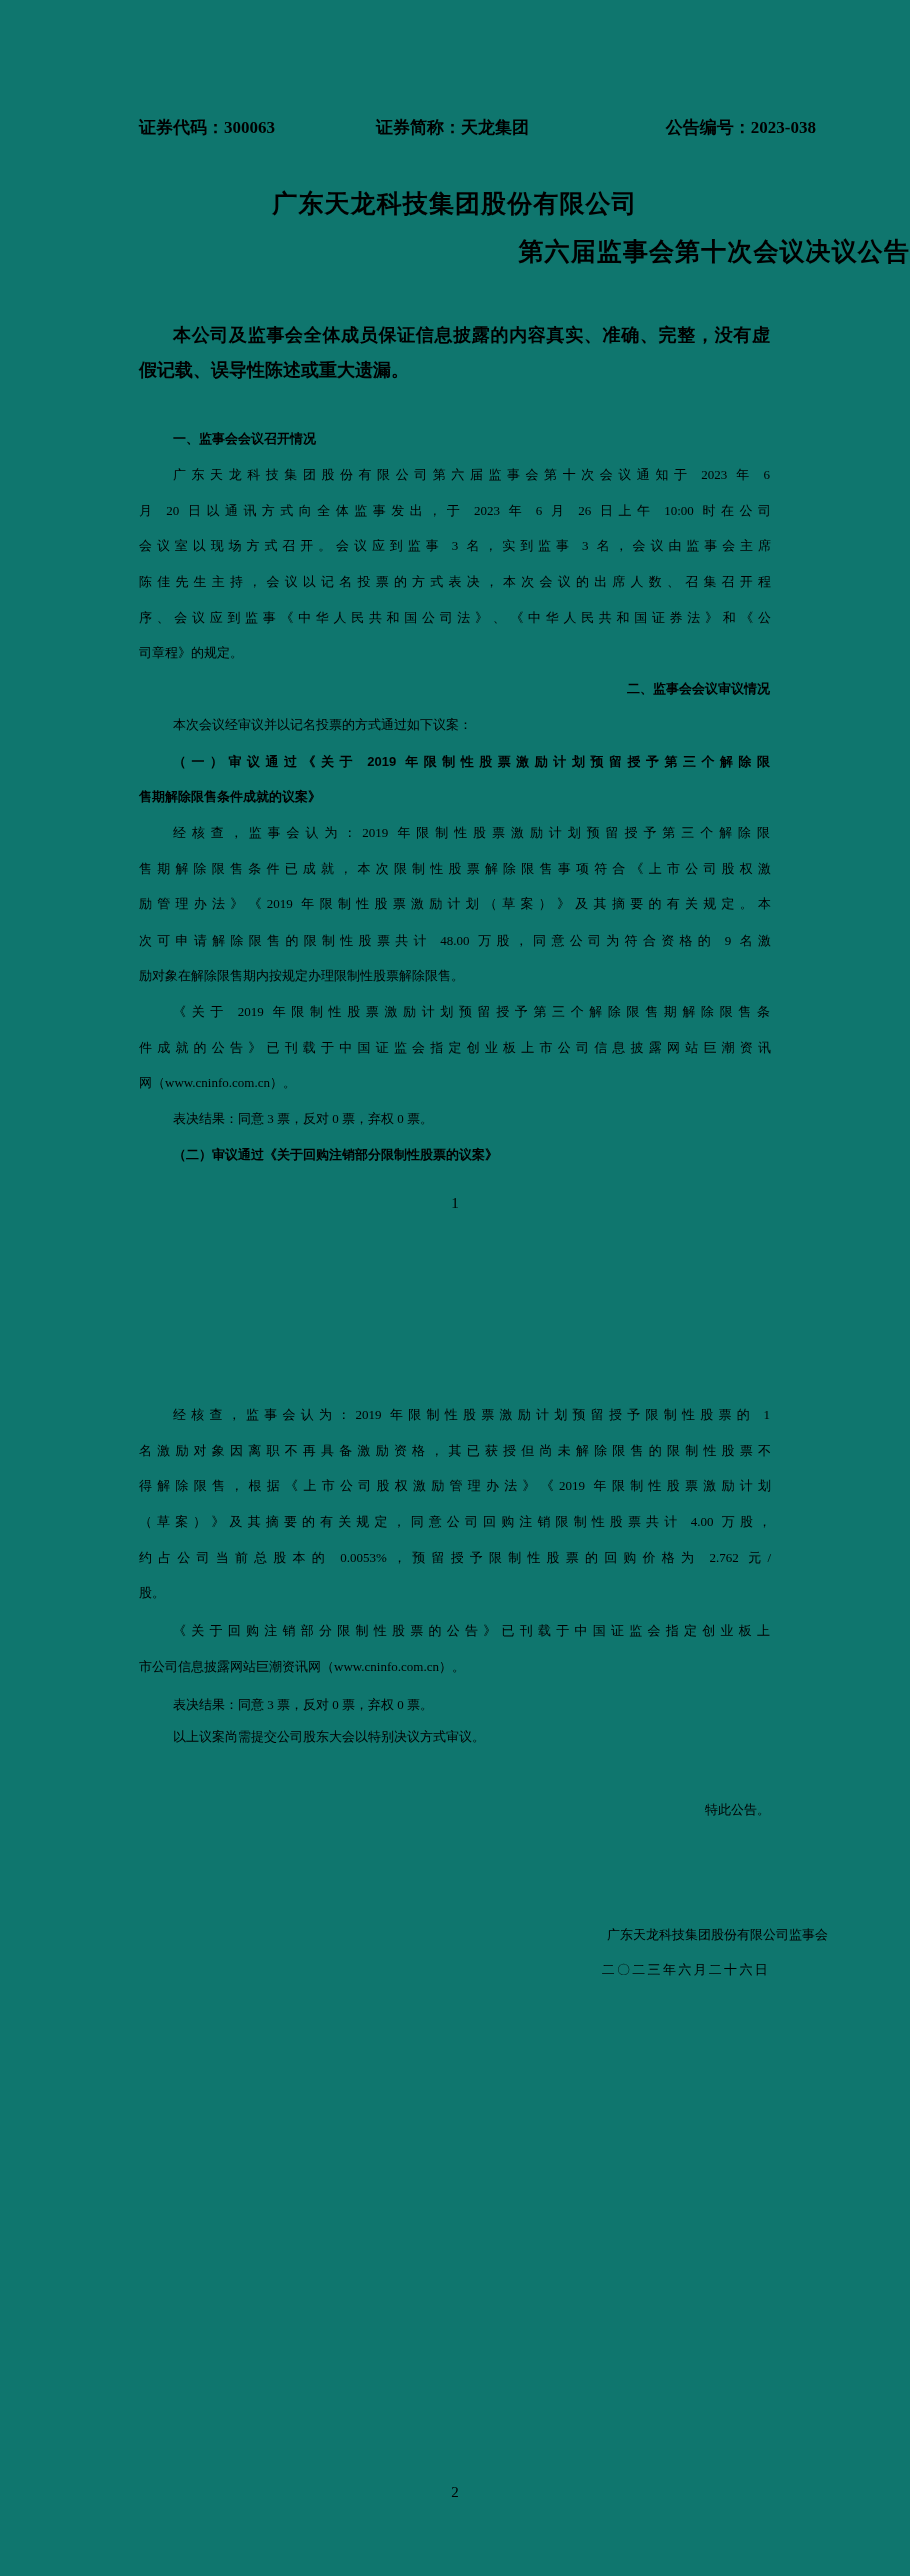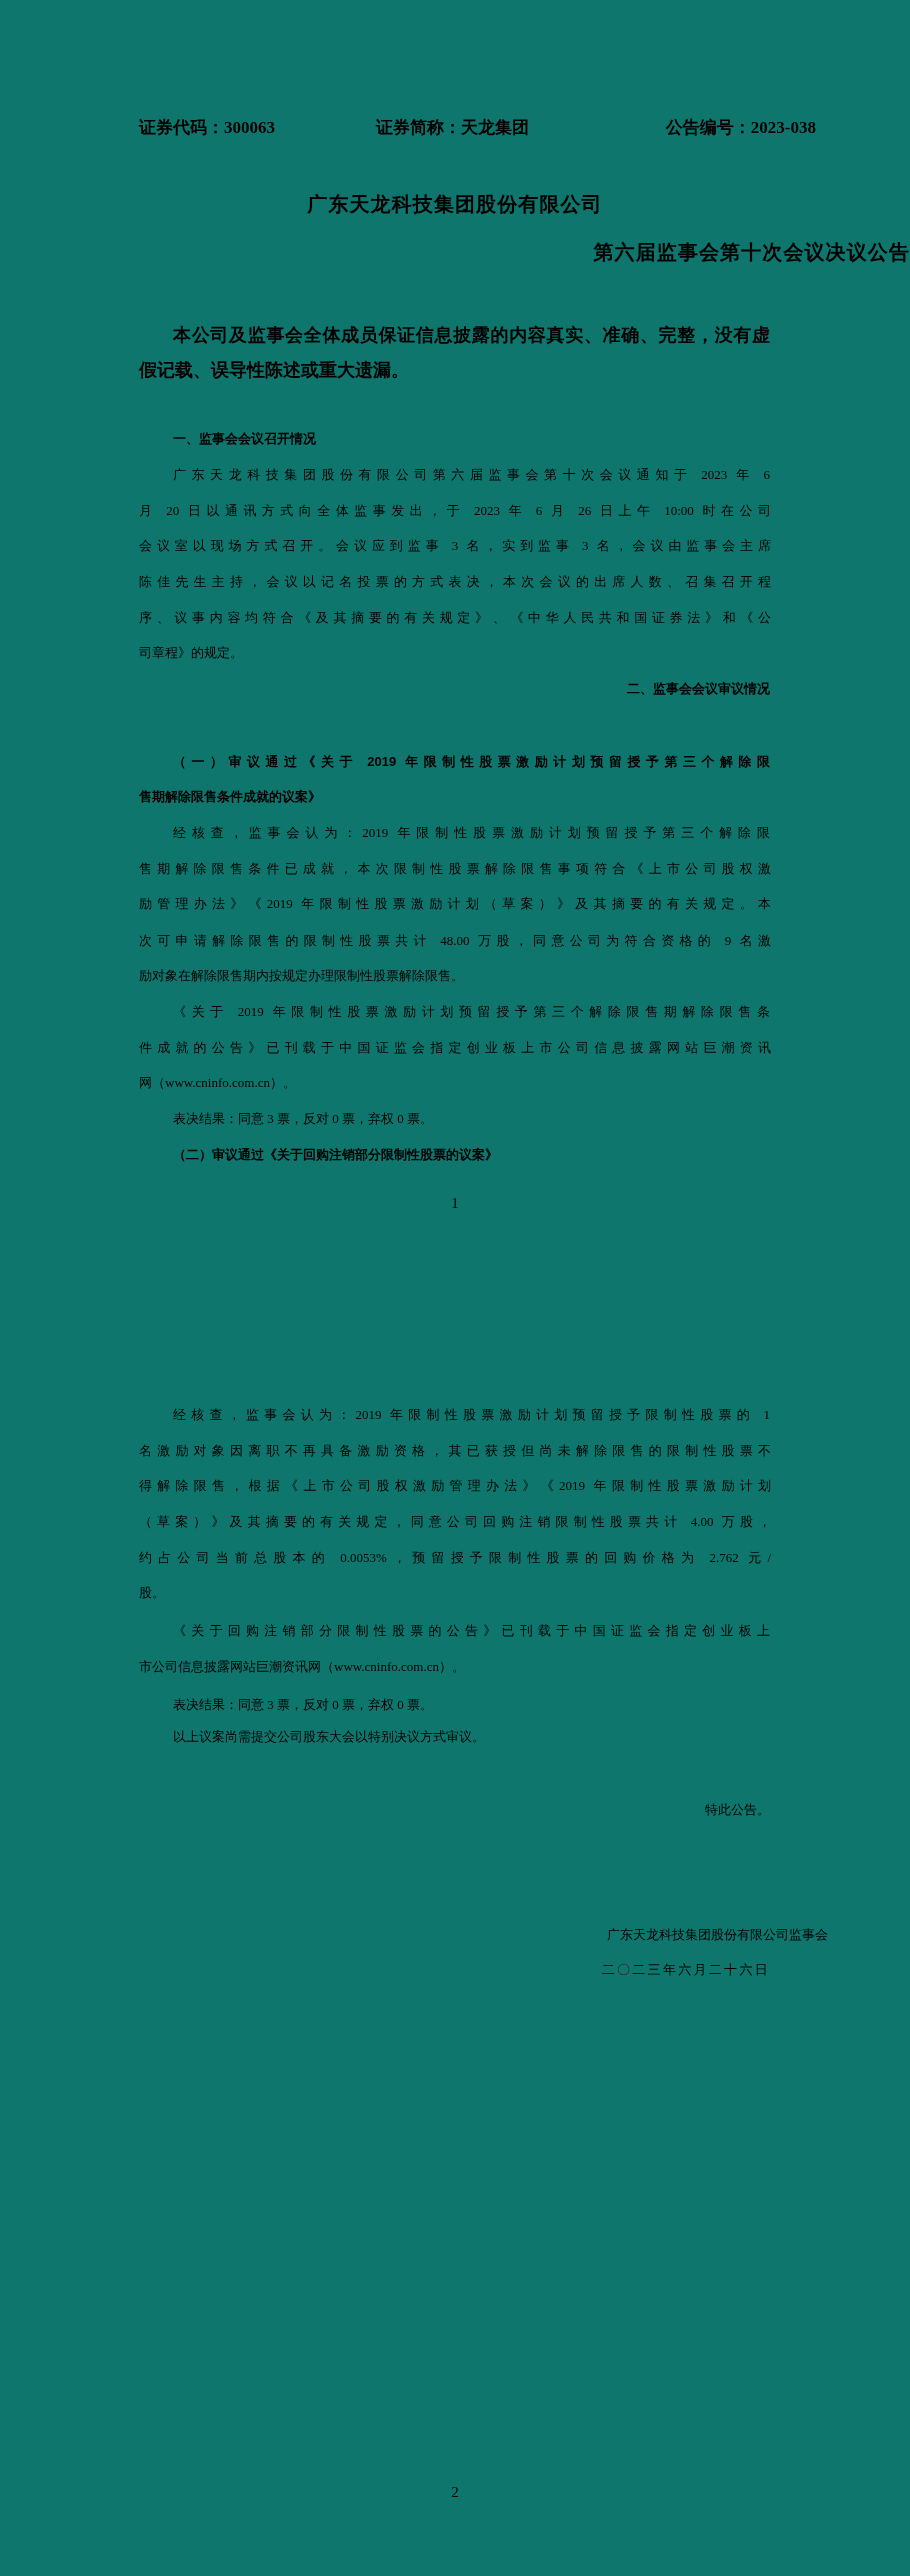--- a/index.html
+++ b/index.html
@@ -5,21 +5,21 @@
   html,body{margin:0;padding:0;background:#ffffff;}
   body{width:910px;height:2576px;position:relative;
        font-family:"Liberation Serif","DejaVu Serif",serif;color:#000;}
   .page{position:absolute;left:0;top:0;width:910px;height:2576px;background:#0f766e;padding-left:44px;}
   .line{position:absolute;left:139px;width:632px;height:36px;line-height:36px;
         font-size:13px;white-space:nowrap;overflow:visible;}
   .fill{white-space:normal;text-align:justify;text-align-last:justify;
         text-justify:inter-character;}
   .ind{padding-left:34px;width:597px;}
   .center{left:0;width:910px;text-align:center;padding-left:0;}
-  .title{font-size:20px;font-weight:bold;height:40px;line-height:40px;letter-spacing:1.1px;}
+  .title{font-size:25px;font-weight:bold;height:40px;line-height:40px;letter-spacing:1.1px;}
   .kai{font-weight:bold;font-size:18px;}
   .hei{font-family:"Liberation Sans","DejaVu Sans",sans-serif;font-weight:bold;}
   .pagenum{font-size:15px;}
   .sig{left:auto;text-align:right;padding-left:0;width:auto;}
   .header-item{position:absolute;top:110px;height:36px;line-height:36px;font-size:17px;white-space:nowrap;}
 </style>
 </head>
 <body>
 
 <div class="page">
@@ -32,24 +32,25 @@
   <div class="line center title" style="top:232px;text-align:right;">第六届监事会第十次会议决议公告</div>
 
   <div class="line kai ind fill" style="top:317px;">本公司及监事会全体成员保证信息披露的内容真实、准确、完整，没有虚</div>
   <div class="line kai" style="top:352px;">假记载、误导性陈述或重大遗漏。</div>
 
   <div class="line hei ind" style="top:421px;">一、监事会会议召开情况</div>
   <div class="line ind fill" style="top:457px;">广东天龙科技集团股份有限公司第六届监事会第十次会议通知于 2023 年 6</div>
   <div class="line fill" style="top:493px;">月 20 日以通讯方式向全体监事发出，于 2023 年 6 月 26 日上午 10:00 时在公司</div>
   <div class="line fill" style="top:528px;">会议室以现场方式召开。会议应到监事 3 名，实到监事 3 名，会议由监事会主席</div>
   <div class="line fill" style="top:564px;">陈佳先生主持，会议以记名投票的方式表决，本次会议的出席人数、召集召开程</div>
-  <div class="line fill" style="top:600px;">序、议事内容均符合《及其摘要的有关规定》、《中华人民共和国证券法》和《公</div>
+  <div class="line fill" style="top:600px;">序、会议应到监事《中华人民共和国公司法》、《中华人民共和国证券法》和《公</div>
   <div class="line" style="top:635px;">司章程》的规定。</div>
 
   <div class="line hei ind" style="top:671px;text-align:right;">二、监事会会议审议情况</div>
+  <div class="line ind" style="top:707px;">本次会议经审议并以记名投票的方式通过如下议案：</div>
 
   <div class="line hei ind fill" style="top:744px;">（一）审议通过《关于 2019 年限制性股票激励计划预留授予第三个解除限</div>
   <div class="line hei" style="top:779px;">售期解除限售条件成就的议案》</div>
 
   <div class="line ind fill" style="top:815px;">经核查，监事会认为：2019 年限制性股票激励计划预留授予第三个解除限</div>
   <div class="line fill" style="top:851px;">售期解除限售条件已成就，本次限制性股票解除限售事项符合《上市公司股权激</div>
   <div class="line fill" style="top:886px;">励管理办法》《2019 年限制性股票激励计划（草案）》及其摘要的有关规定。本</div>
   <div class="line fill" style="top:923px;">次可申请解除限售的限制性股票共计 48.00 万股，同意公司为符合资格的 9 名激</div>
   <div class="line" style="top:958px;">励对象在解除限售期内按规定办理限制性股票解除限售。</div>
 

